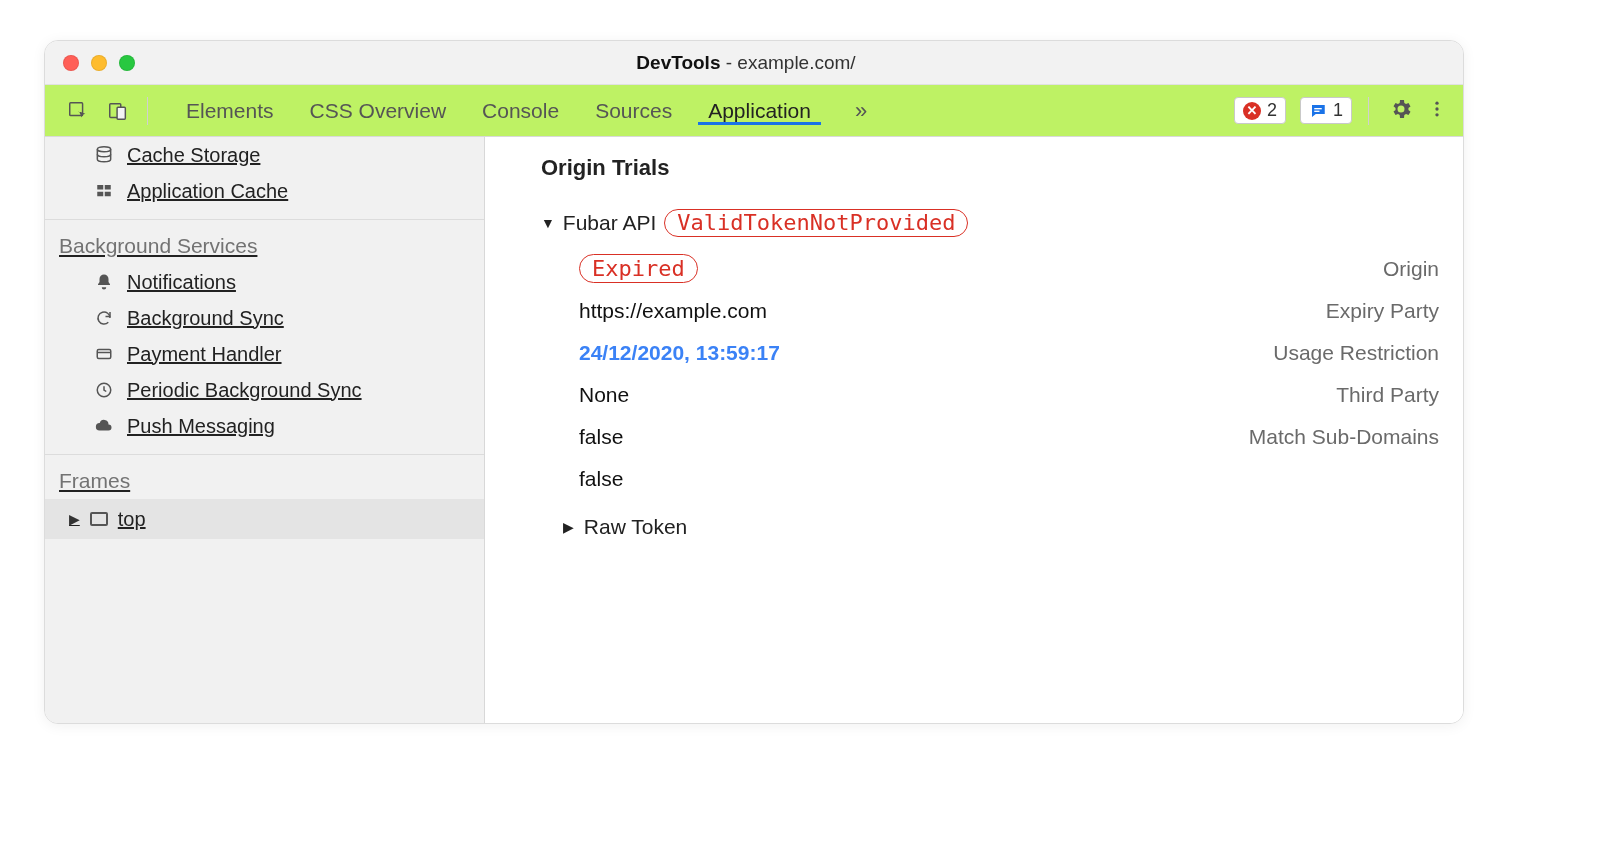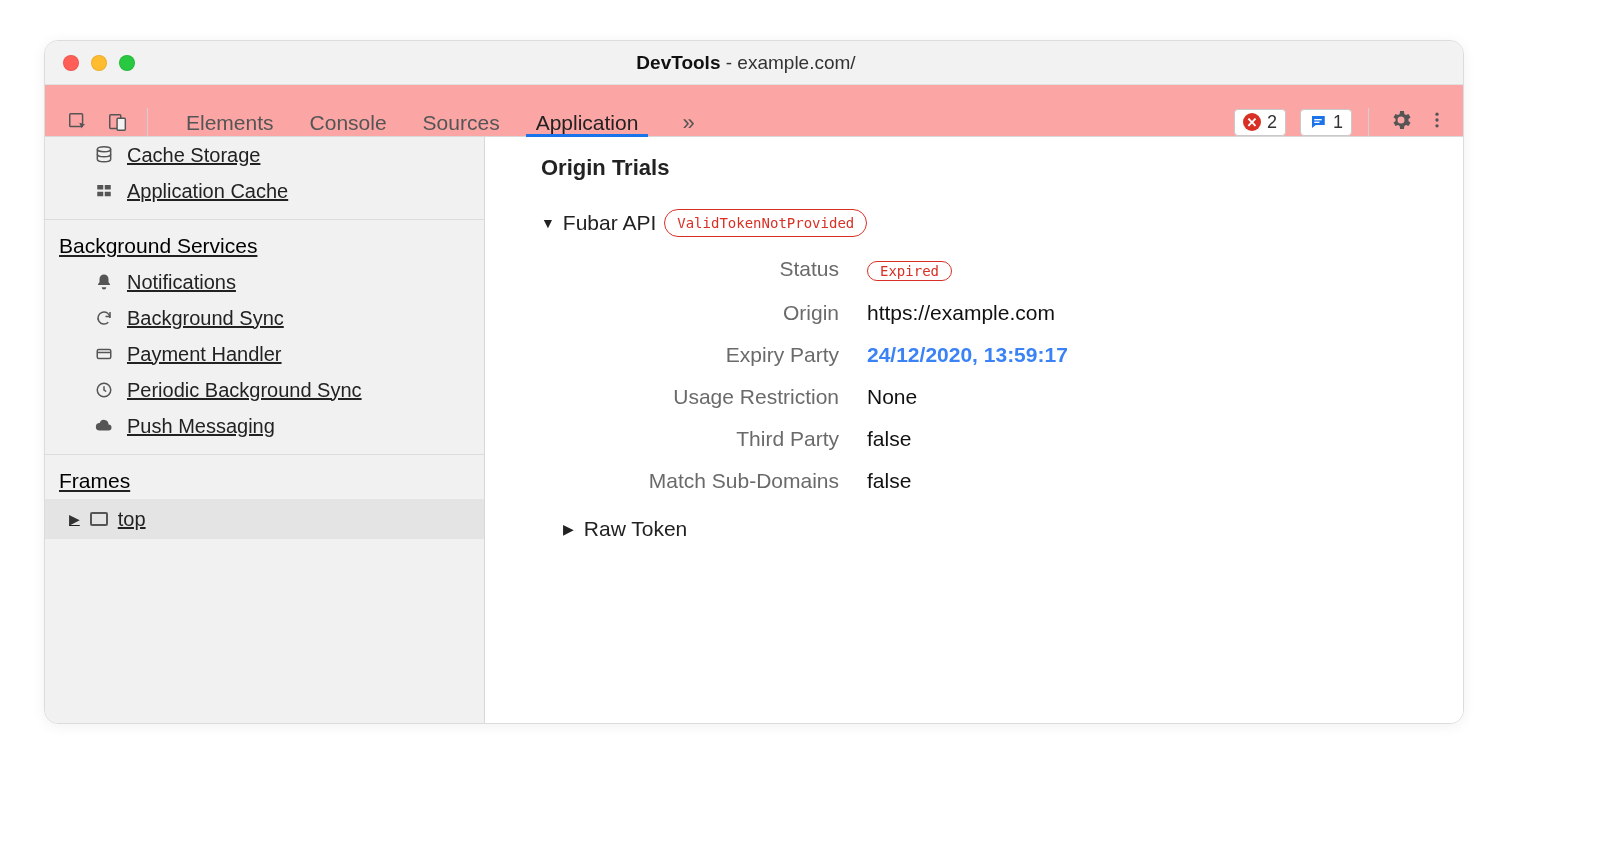--- a/index.html
+++ b/index.html
@@ -26,23 +26,23 @@
   .dot { width: 16px; height: 16px; border-radius: 50%; }
   .dot.red { background: #ff5f57; box-shadow: inset 0 0 0 1px rgba(0,0,0,.08); }
   .dot.yellow { background: #febc2e; box-shadow: inset 0 0 0 1px rgba(0,0,0,.08); }
   .dot.green { background: #28c840; box-shadow: inset 0 0 0 1px rgba(0,0,0,.08); }
   .title { position: absolute; left: 0; right: 16px; text-align: center; font-size: 19px; color: #333; pointer-events: none; }
   .title b { font-weight: 700; color: #111; }
   
   .toolbar {
     height: 52px;
     border-bottom: 1px solid #d9d9d9;
-    background: #fca5a5;
+    background: #bef264;
     display: flex;
-    align-items: flex-end;
+    align-items: center;
     padding: 0 10px 0 10px;
   }
   .tb-left { display: flex; align-items: center; gap: 14px; padding: 0 10px; }
   .tb-icon { width: 26px; height: 26px; display: flex; align-items: center; justify-content: center; color: #4a4a4a; }
   .vbar { width: 1px; height: 28px; background: #d0d0d0; margin: 0 6px 0 2px; }
   .tabs { display: flex; align-items: stretch; gap: 36px; padding-left: 22px; }
   .tab { display: flex; align-items: center; font-size: 21px; color: #555; position: relative; cursor: default; }
   .tab.active { color: #222; }
   .tab.active::after { content:""; position:absolute; left:-10px; right:-10px; bottom:-1px; height:3px; background:#1a73e8; }
   .tb-right { margin-left: auto; display: flex; align-items: center; gap: 14px; padding-right: 6px; }
@@ -58,33 +58,33 @@
   .chev-more { color:#555; font-size:22px; padding: 0 8px; }
   
   .body { display:flex; height: 586px; }
   .sidebar {
     width: 440px; background:#f1f1f1; border-right:1px solid #d8d8d8;
     display:flex; flex-direction:column; font-size:20px; color:#222;text-decoration:underline;
   }
   .side-item { display:flex; align-items:center; gap:12px; padding: 4px 10px 4px 48px; height:36px; }
   .side-item .ic { width:22px; display:flex; justify-content:center; color:#4a4a4a; }
   .side-sep { height:1px; background:#dcdcdc; margin: 10px 0 8px; }
-  .side-header { padding: 6px 14px 6px 14px; font-size:21px; color:#000000; }
+  .side-header { padding: 6px 14px 6px 14px; font-size:21px; color:#737373; }
   .frames-row { display:flex; align-items:center; gap:10px; background:#e4e4e4; height:40px; padding-left:24px; }
   .frames-row .tri { font-size:14px; color:#333; }
   .frames-row .sq { width:18px; height:14px; border:2px solid #555; border-radius:2px; }
   
   .content { flex:1; background:#fff; padding: 18px 24px 24px 56px; font-size:21px; color:#222; }
   .h1 { font-weight:700; font-size:22px; margin-bottom: 28px; }
   .api-row { display:flex; align-items:center; gap:8px; margin-bottom: 20px; }
   .api-row .tri { font-size:14px; }
   .pill {
     color:#d93025; border:1.5px solid #d93025; border-radius:999px;
     padding: 1px 12px; font-family: ui-monospace, SFMono-Regular, Menlo, monospace;
-    font-size:14px; line-height:24px;
+    font-size:22px; line-height:24px;
   }
   .kv { display:grid; grid-template-columns: 260px 1fr; column-gap: 28px; row-gap: 18px; margin-left: 38px; }
   .kv .k { text-align:right; color:#6a6a6a; font-size:21px; }
   .kv .v { color:#111; font-size:21px; }
   .kv .v.red { color:#3b82f6; font-weight:700; }
   .raw { display:flex; align-items:center; gap:10px; margin-top: 24px; margin-left: 22px; }
   .raw .tri { font-size:14px; }
 </style>
 </head>
 <body>
@@ -117,20 +117,23 @@
               <rect x="11" y="8" width="9" height="13" rx="1" fill="#f3f3f3"></rect>
             </svg>
         </span>
         <div class="vbar"></div>
       </div>
       <div class="tabs">
         <div class="tab">
             <span>Elements</span>
           </div>
         <div class="tab">
+            <span>CSS Overview</span>
+          </div>
+        <div class="tab">
             <span>Console</span>
           </div>
         <div class="tab">
             <span>Sources</span>
           </div>
         <div class="tab active">
             <span>Application</span>
           </div>
         <div class="chev-more">»</div>
       </div>
@@ -251,21 +254,20 @@
       <div class="content">
         <div class="h1">Origin Trials</div>
 
         <div class="api-row">
           <span class="tri">▼</span>
           <span>Fubar API</span>
           <span class="pill">ValidTokenNotProvided</span>
         </div>
 
         <div class="kv">
-          <div class="k">Status</div>
           <div class="v"><span class="pill">Expired</span></div>
 
           <div class="k">Origin</div>
           <div class="v">https://example.com</div>
 
           <div class="k">Expiry Party</div>
           <div class="v red">24/12/2020, 13:59:17</div>
 
           <div class="k">Usage Restriction</div>
           <div class="v">None</div>

